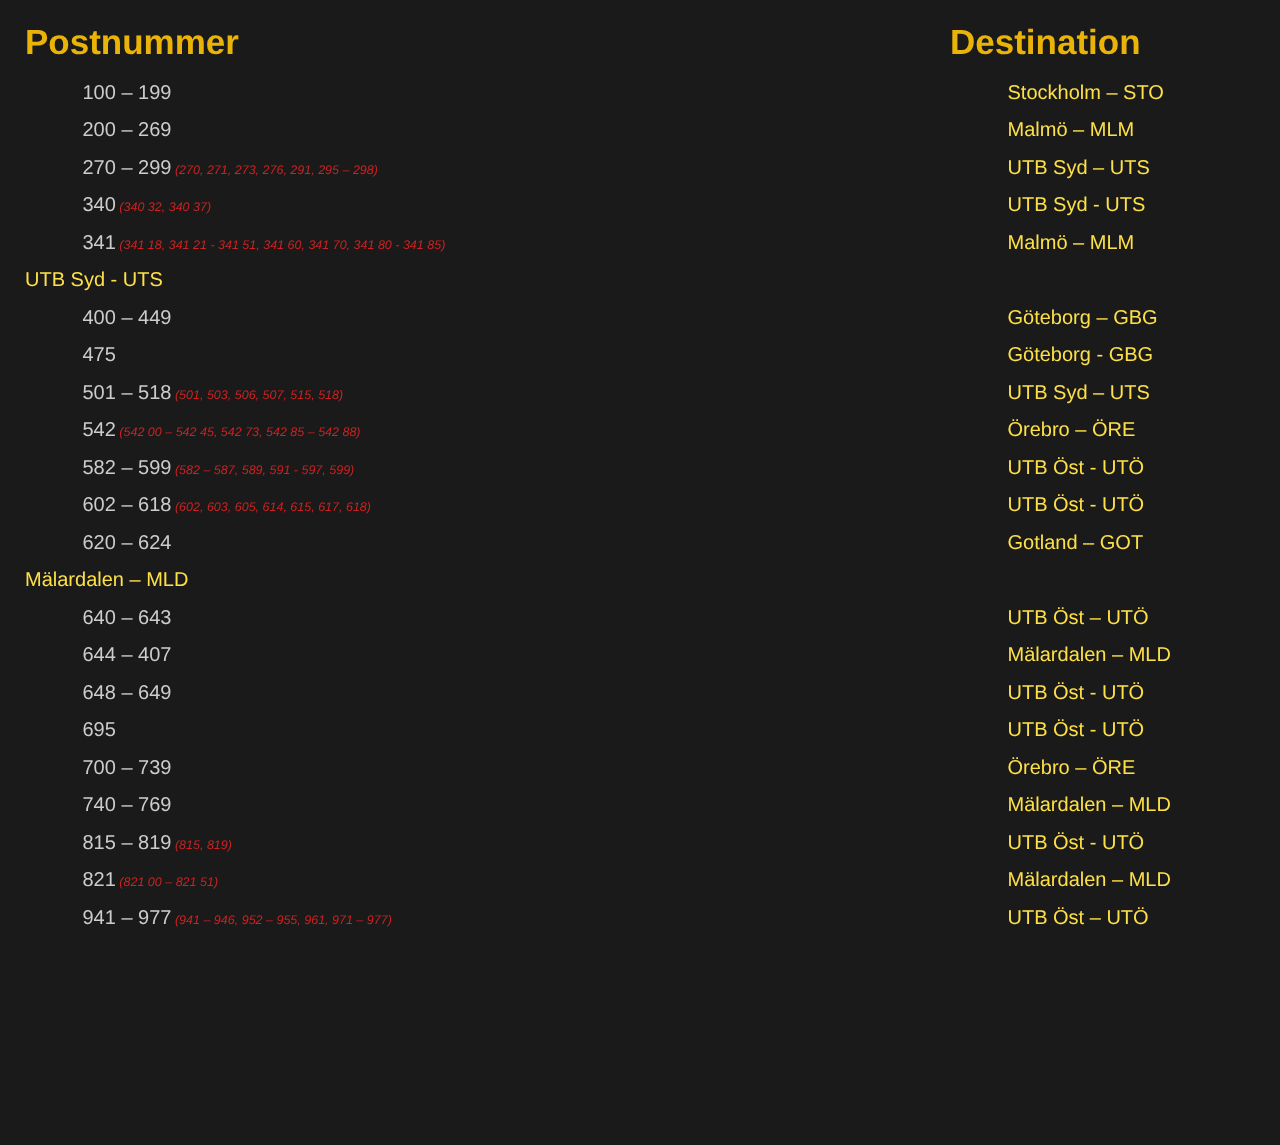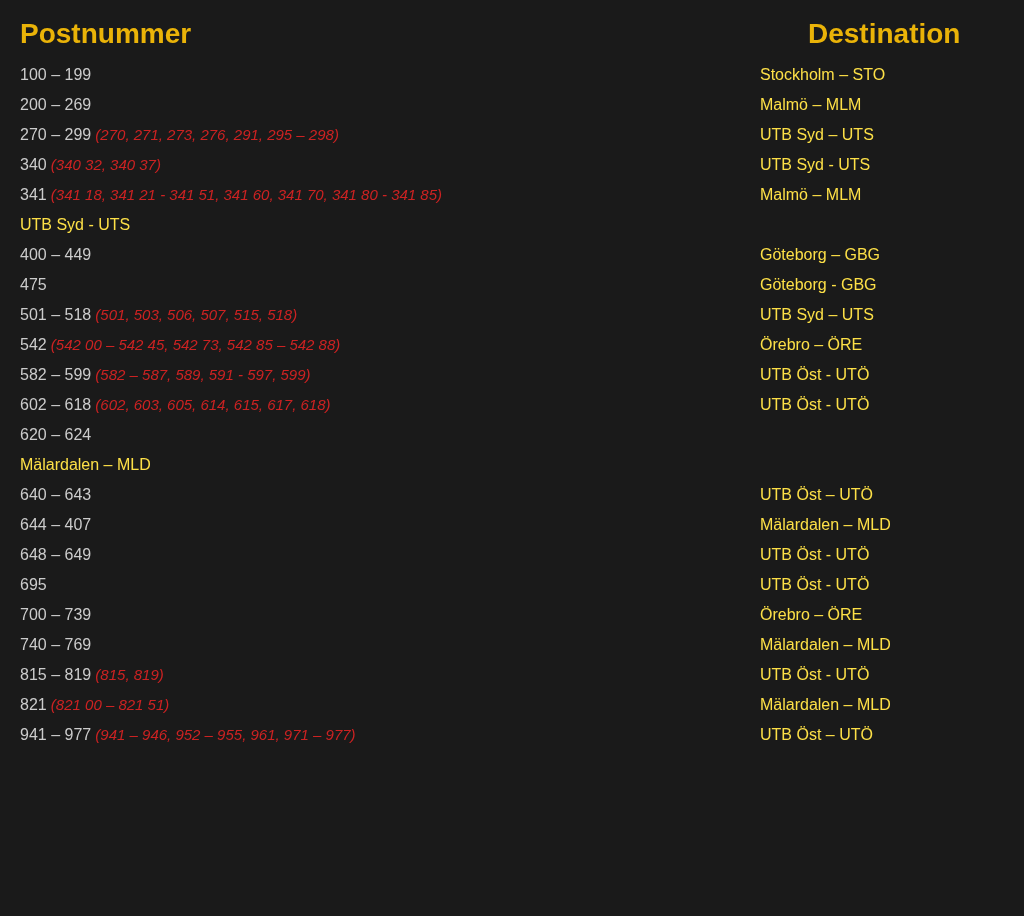--- a/index.html
+++ b/index.html
@@ -22,46 +22,46 @@
     .header-row {
       display: flex;
       padding: 8px 0 10px 0;
       border-bottom: none;
     }
     .col-postnummer {
       flex: 0 0 740px;
     }
     .col-destination {
       flex: 1;
-      margin-left: 48px;
     }
     .header-title {
       font-size: 28px;
       font-weight: 900;
       color: #eab308;
     }
     .data-row {
       display: flex;
       padding: 6px 0;
       align-items: baseline;
     }
     .cell-postnummer {
       flex: 0 0 740px;
       font-size: 16px;
       color: #cccccc;
+      margin-left: 46px;
     }
     .cell-destination {
       flex: 1;
       font-size: 16px;
       color: #fde047;
     }
     .red-note {
       color: #cc2222;
       font-style: italic;
-      font-size: 15px;
+      font-size: 10px;
     }
   </style>
 </head>
 <body>
 
 <div class="table-container">
   <div class="header-row">
     <div class="col-postnummer">
       <span class="header-title">Postnummer</span>
     </div>
@@ -112,20 +112,21 @@
       <div class="data-row">
         <div class="cell-postnummer"><span>582 – 599</span><span class="red-note"> (582 – 587, 589, 591 - 597, 599)</span></div>
         <div class="cell-destination">UTB Öst - UTÖ</div>
       </div>
       <div class="data-row">
         <div class="cell-postnummer"><span>602 – 618</span><span class="red-note"> (602, 603, 605, 614, 615, 617, 618)</span></div>
         <div class="cell-destination">UTB Öst - UTÖ</div>
       </div>
       <div class="data-row">
         <div class="cell-postnummer"><span>620 – 624</span></div>
+        <div class="cell-destination">Gotland – GOT</div>
       </div>
       <div class="data-row">
         <div class="cell-destination">Mälardalen – MLD</div>
       </div>
       <div class="data-row">
         <div class="cell-postnummer"><span>640 – 643</span></div>
         <div class="cell-destination">UTB Öst – UTÖ</div>
       </div>
       <div class="data-row">
         <div class="cell-postnummer"><span>644 – 407</span></div>

